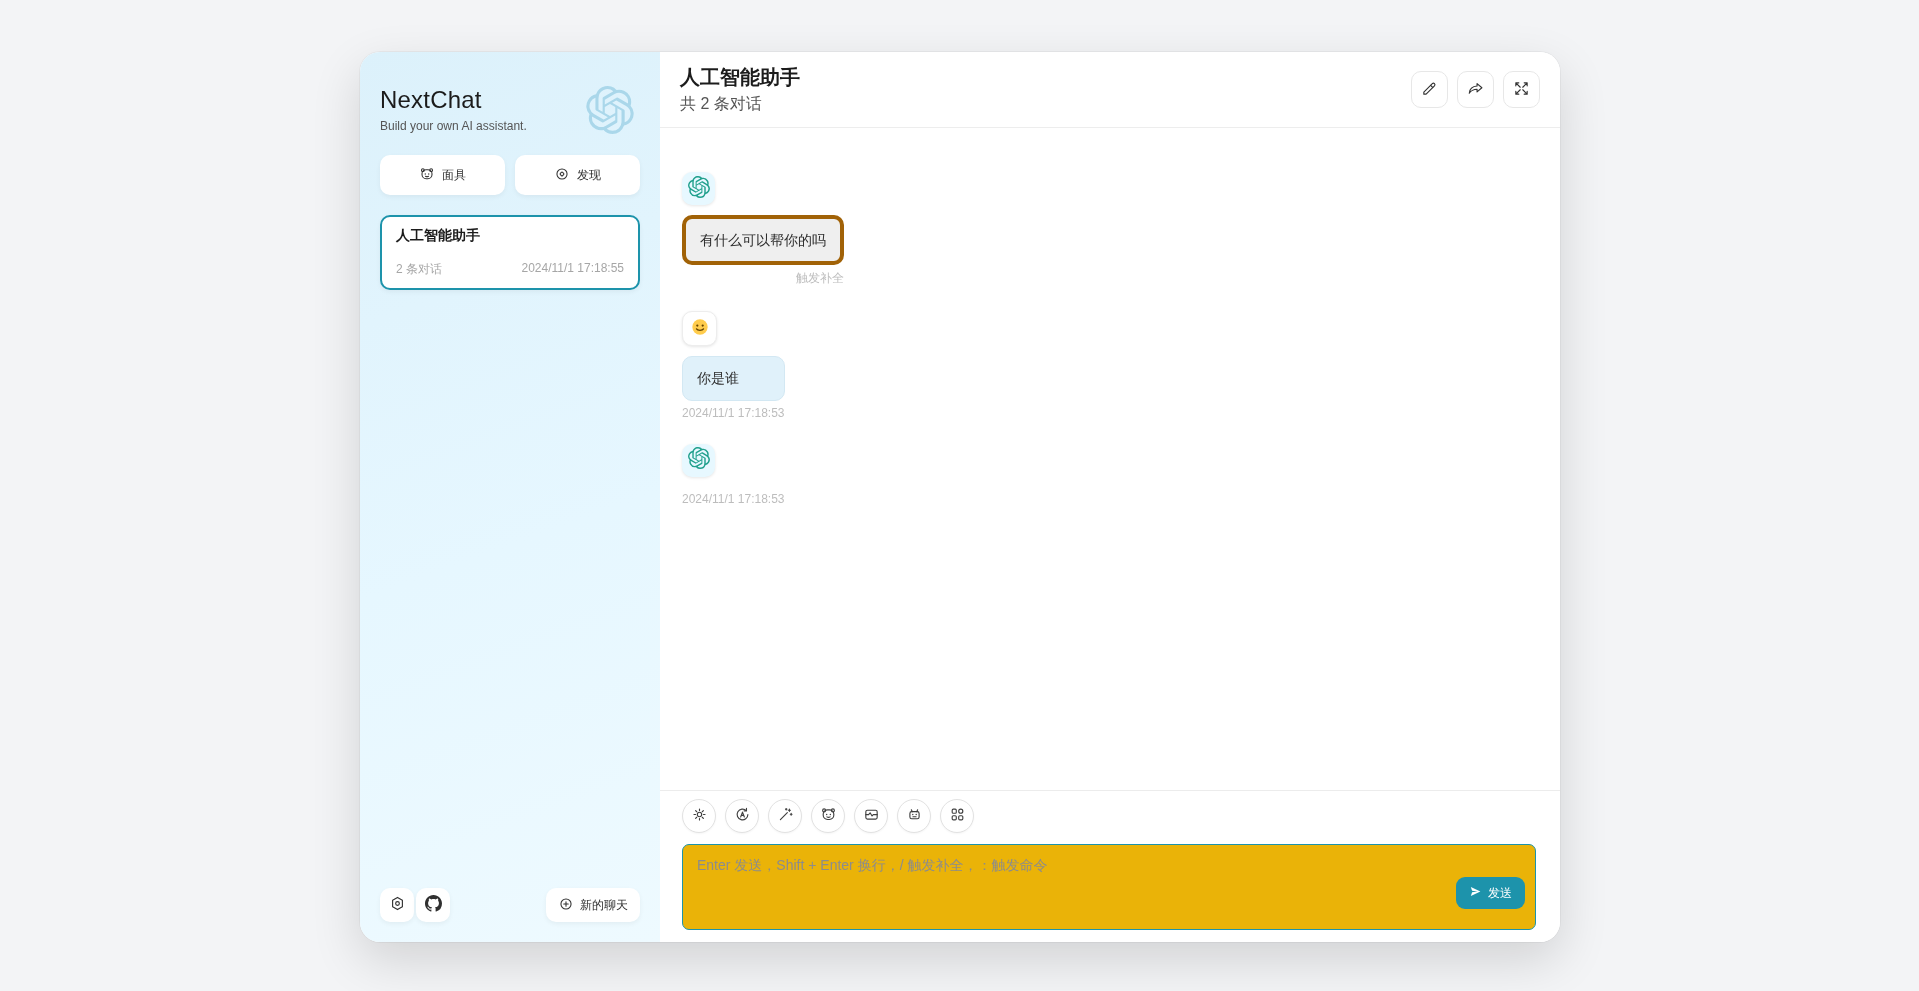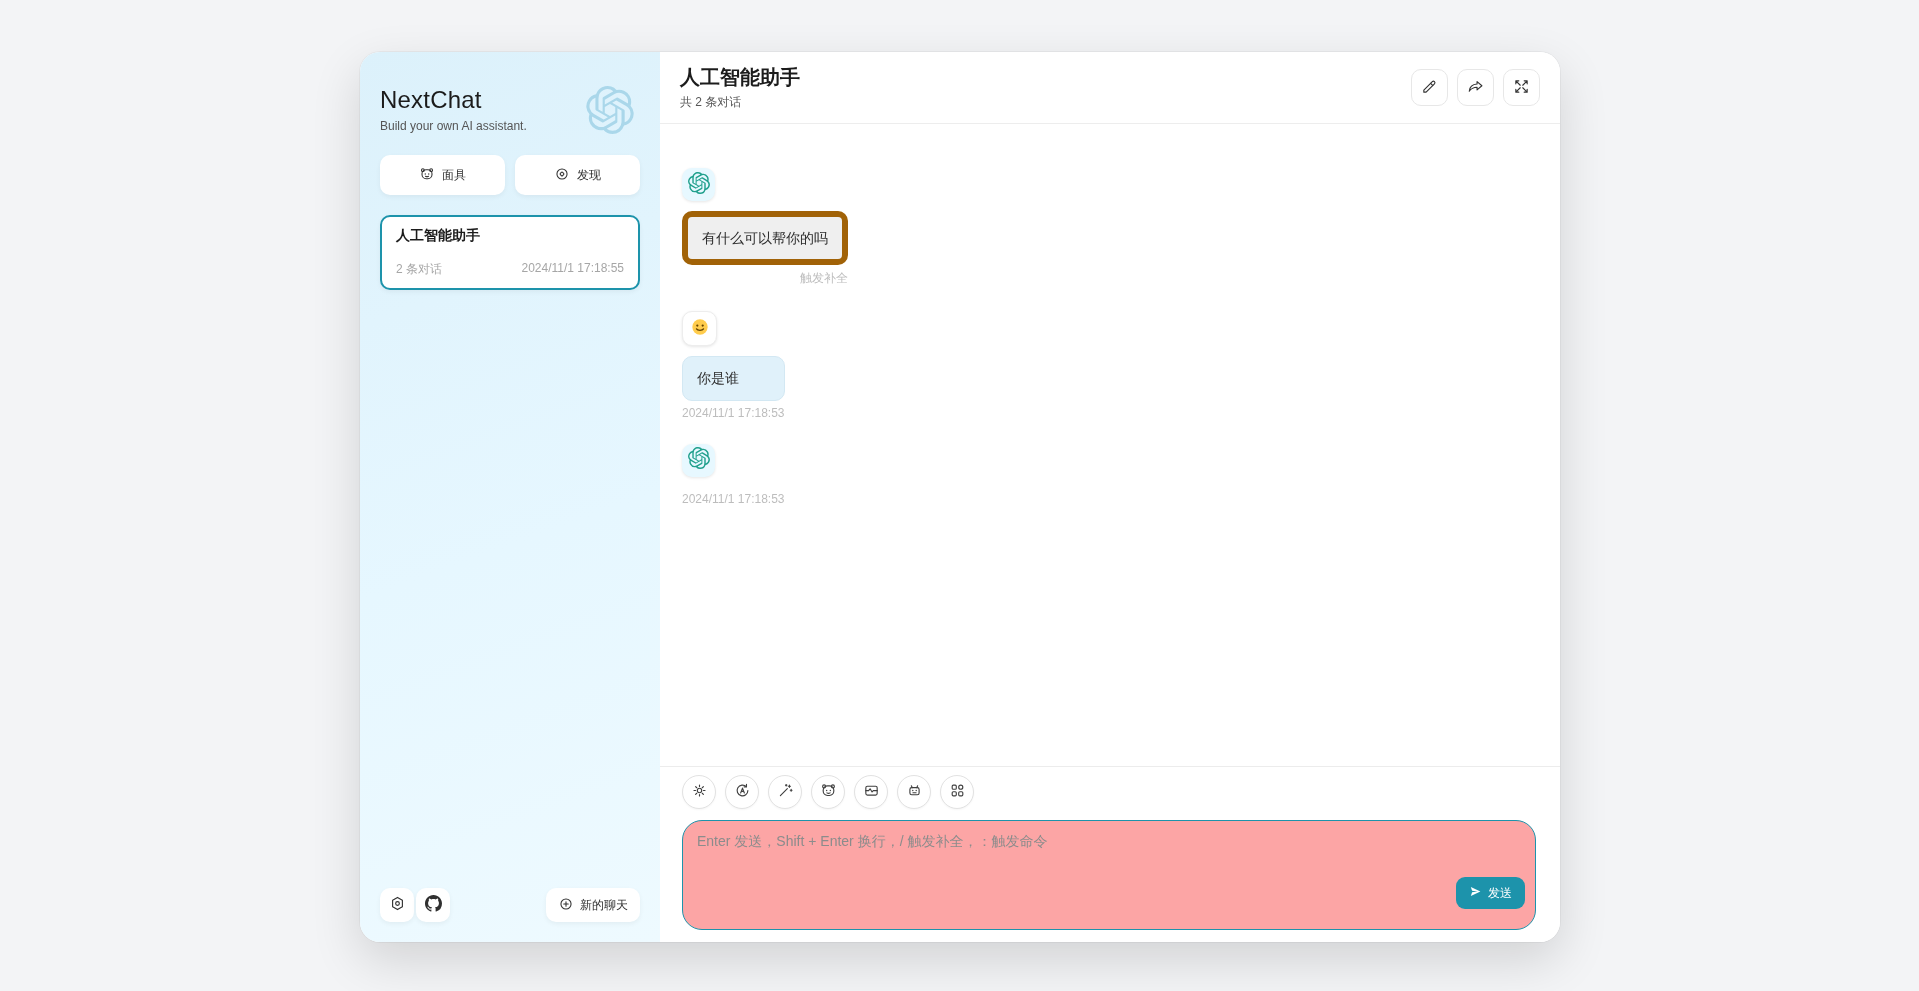--- a/index.html
+++ b/index.html
@@ -30,47 +30,47 @@
   .sb-icon-btn svg{width:17px;height:17px;}
   .new-chat{margin-left:auto;height:34px;background:#fff;border:none;border-radius:10px;display:flex;
             align-items:center;gap:6px;padding:0 12px;font-size:12px;color:#303030;cursor:pointer;
             box-shadow:0 2px 5px rgba(0,0,0,.05);font-family:inherit;}
   .new-chat svg{width:16px;height:16px;}
   
   .main{flex:1;display:flex;flex-direction:column;min-width:0;background:#fff;}
   .m-header{display:flex;justify-content:space-between;align-items:center;padding:12px 20px;
             border-bottom:1px solid #ededed;}
   .m-title{font-size:20px;font-weight:bold;color:#1c1c1c;line-height:26px;}
-  .m-sub{font-size:12px;color:#565656;margin-top:4px;}
+  .m-sub{font-size:16px;color:#565656;margin-top:4px;}
   .m-actions{display:flex;gap:9px;}
   .h-btn{width:37px;height:37px;border:1px solid #e7e7e7;background:#fff;border-radius:10px;display:flex;
          align-items:center;justify-content:center;color:#333;cursor:pointer;}
   .h-btn svg{width:17px;height:17px;}
   .chat-body{flex:1;padding:44px 24px 0 22px;overflow:hidden;}
   .msg{margin-bottom:24px;display:flex;flex-direction:column;align-items:flex-start;}
   .msg.user{align-items:flex-start;}
   .avatar{width:33px;height:33px;border-radius:10px;display:flex;align-items:center;justify-content:center;
           box-shadow:0 1px 3px rgba(0,0,0,.10);}
   .avatar.bot{background:#e7f8ff;color:#20a08d;}
   .avatar.bot svg{width:22px;height:22px;}
   .avatar.human{background:#fff;border:1px solid #ededed;}
   .avatar.human svg{width:20px;height:20px;}
   .msg-col{display:flex;flex-direction:column;margin-top:10px;max-width:680px;}
   .bubble{padding:10px 14px;border-radius:10px;font-size:14px;line-height:1.6;color:#2c2c2c;}
-  .msg.assistant .bubble{background:#efefef;border:6px solid #a16207;}
+  .msg.assistant .bubble{background:#efefef;border:4px solid #a16207;}
   .msg.user .bubble{background:#e0f1fa;border:1px solid #d3e8f3;}
   .msg-footer{font-size:12px;color:#bdbdbd;margin-top:5px;align-self:flex-end;}
   
   .input-panel{border-top:1px solid #ececec;padding:8px 24px 12px 22px;}
   .toolbar{display:flex;gap:9px;}
   .t-btn{width:34px;height:34px;border-radius:50%;border:1px solid #e2e2e2;background:#fff;display:flex;
          align-items:center;justify-content:center;color:#3f3f3f;cursor:pointer;box-shadow:0 1px 2px rgba(0,0,0,.04);}
   .t-btn svg{width:17px;height:17px;}
-  .input-box{position:relative;margin-top:11px;height:110px;border:1px solid #1d93ab;border-radius:20px;
-             background:#fca5a5;box-sizing:border-box;}
+  .input-box{position:relative;margin-top:11px;height:86px;border:1px solid #1d93ab;border-radius:7px;
+             background:#eab308;box-sizing:border-box;}
   .input-box textarea{width:100%;height:100%;border:none;outline:none;resize:none;background:transparent;
              padding:12px 14px;box-sizing:border-box;font-family:inherit;font-size:14px;color:#333;}
   .input-box textarea::placeholder{color:#8c8c8c;}
   .send-btn{position:absolute;right:10px;bottom:20px;height:32px;padding:0 13px;background:#1d93ab;color:#fff;
             border:none;border-radius:9px;display:flex;align-items:center;gap:6px;font-size:12px;cursor:pointer;
             font-family:inherit;}
   .send-btn svg{width:13px;height:13px;}
   .ic{fill:none;stroke:currentColor;stroke-width:1.6;stroke-linecap:round;stroke-linejoin:round;}
 </style>
 </head>

